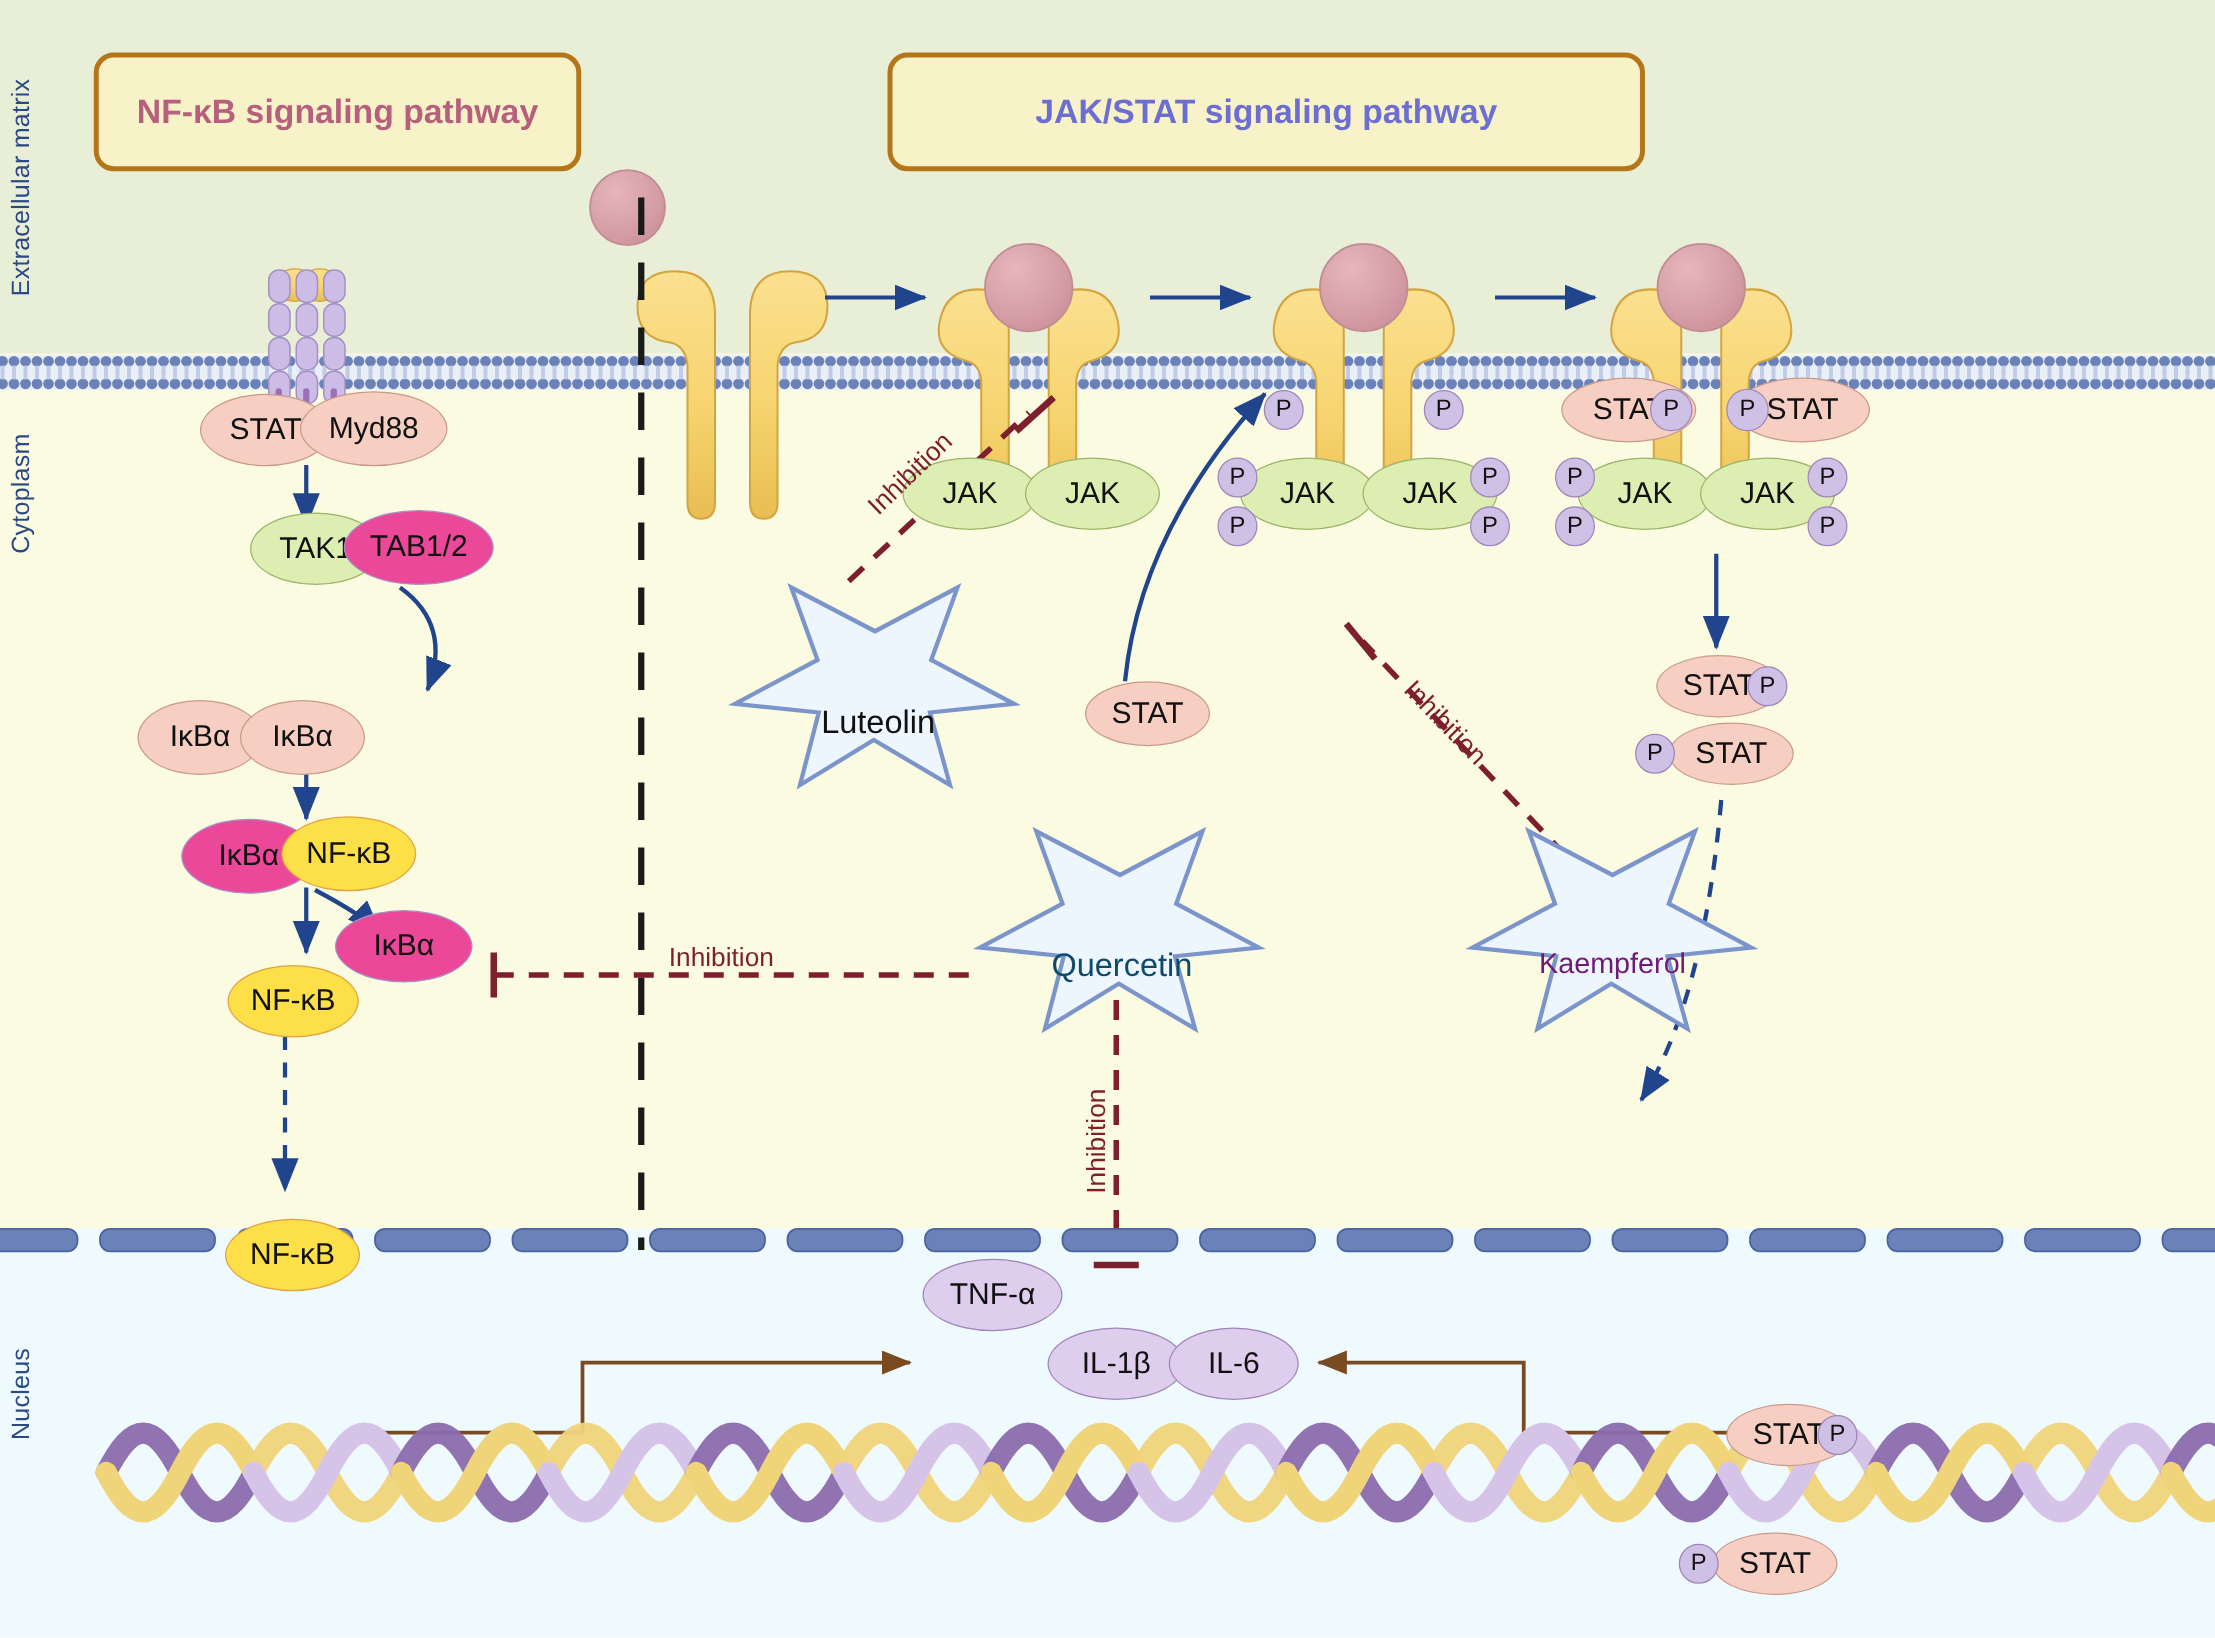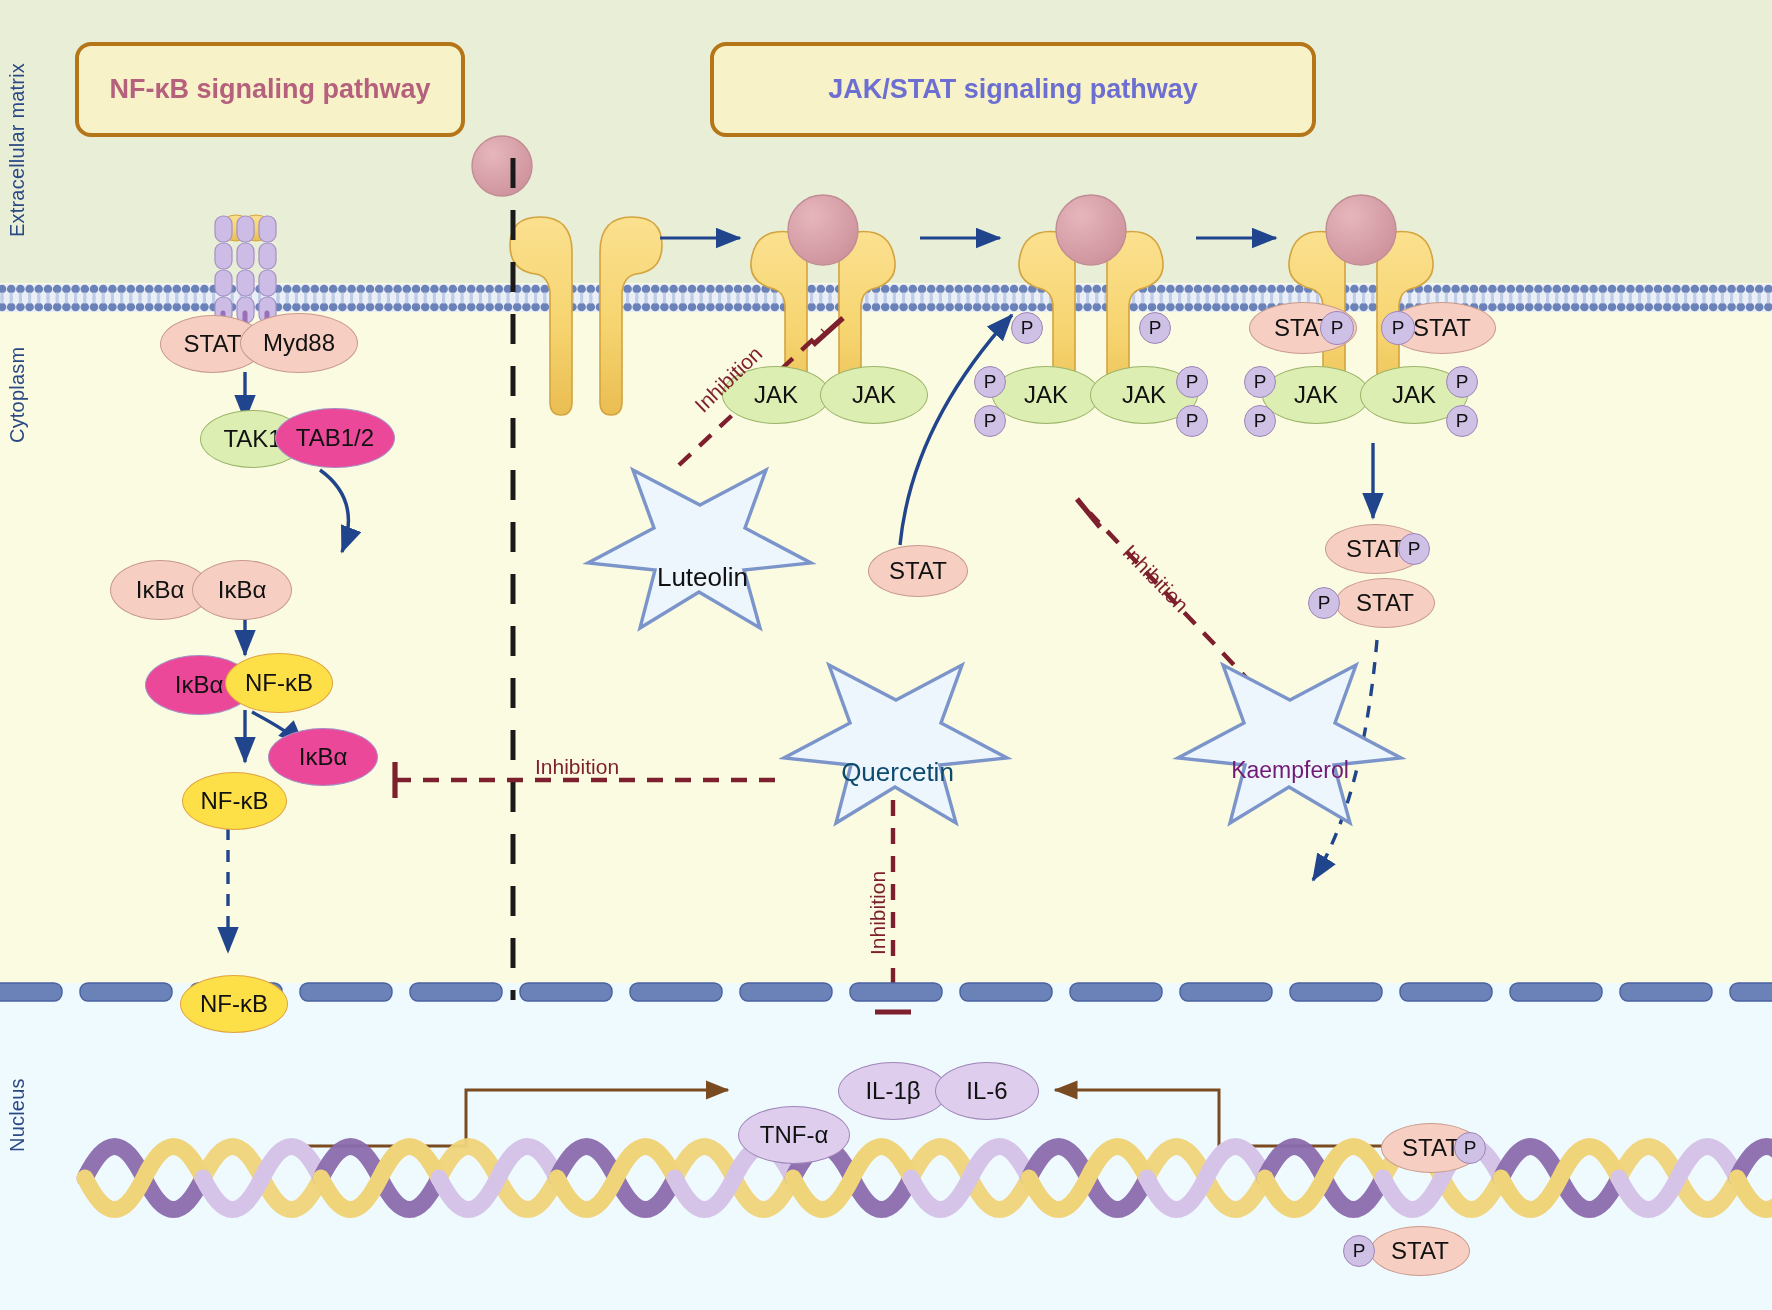--- a/index.html
+++ b/index.html
@@ -1121,21 +1121,21 @@
   <div class="abs node n-pink" style="left:1325px;top:524px;width:100px;height:50px;">STAT</div>
   <div class="abs pdot" style="left:1398px;top:533px;width:32px;height:32px;">P</div>
   <div class="abs node n-pink" style="left:1335px;top:578px;width:100px;height:50px;">STAT</div>
   <div class="abs pdot" style="left:1308px;top:587px;width:32px;height:32px;">P</div>
 
   <div class="abs node n-pink" style="left:1381px;top:1123px;width:100px;height:50px;">STAT</div>
   <div class="abs pdot" style="left:1454px;top:1132px;width:32px;height:32px;">P</div>
   <div class="abs node n-pink" style="left:1370px;top:1226px;width:100px;height:50px;">STAT</div>
   <div class="abs pdot" style="left:1343px;top:1235px;width:32px;height:32px;">P</div>
 
-  <div class="abs node n-lilac" style="left:738px;top:1106px;width:112px;height:58px;">TNF-α</div>
+  <div class="abs node n-lilac" style="left:738px;top:1007px;width:112px;height:58px;">TNF-α</div>
   <div class="abs node n-lilac" style="left:838px;top:1062px;width:110px;height:58px;">IL-1β</div>
   <div class="abs node n-lilac" style="left:935px;top:1062px;width:104px;height:58px;">IL-6</div>
 
   <svg class="layer" viewBox="0 0 1772 1310">
     <g fill="#eef6fd" stroke="#7b94c9" stroke-width="3.4">
       <polygon points="700,505 766,470 745,528 811,563 744,570 760,628 699,592 640,628 655,570 588,563 654,528 633,470"></polygon>
       <polygon points="896,700 962,665 941,723 1007,758 940,765 956,823 895,787 836,823 851,765 784,758 850,723 829,665"></polygon>
       <polygon points="1290,700 1356,665 1335,723 1401,758 1334,765 1350,823 1289,787 1230,823 1245,765 1178,758 1244,723 1223,665"></polygon>
     </g>
   </svg>

